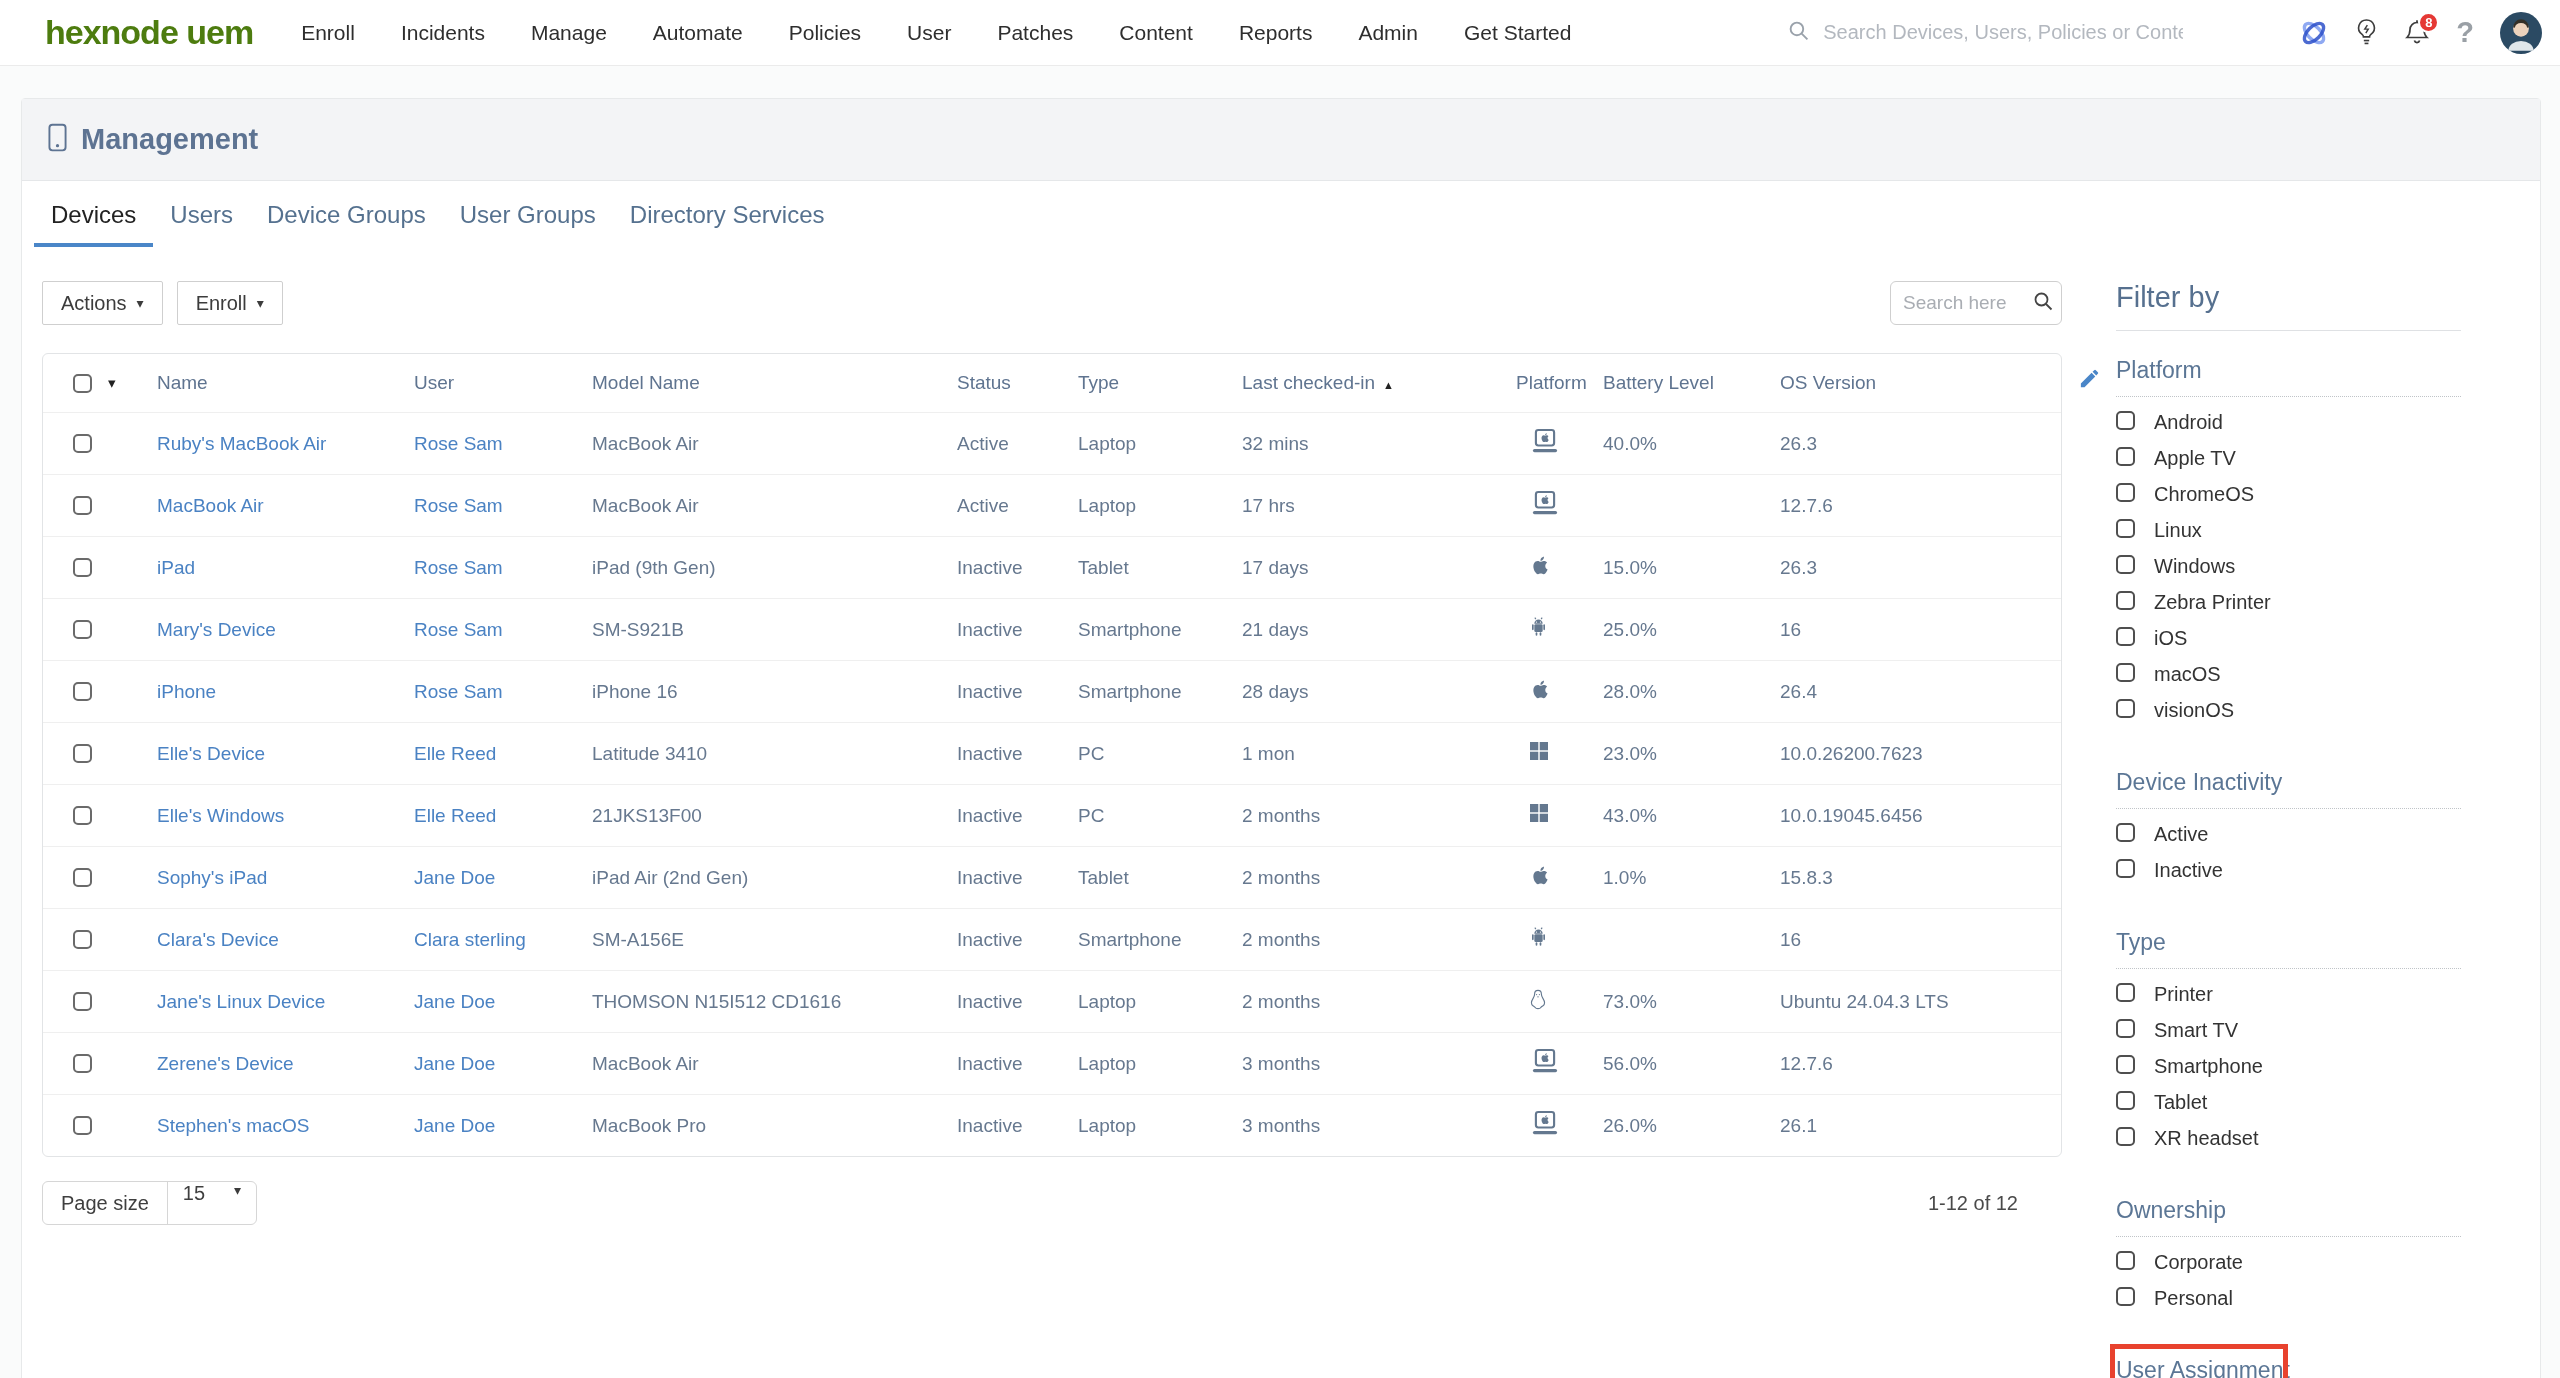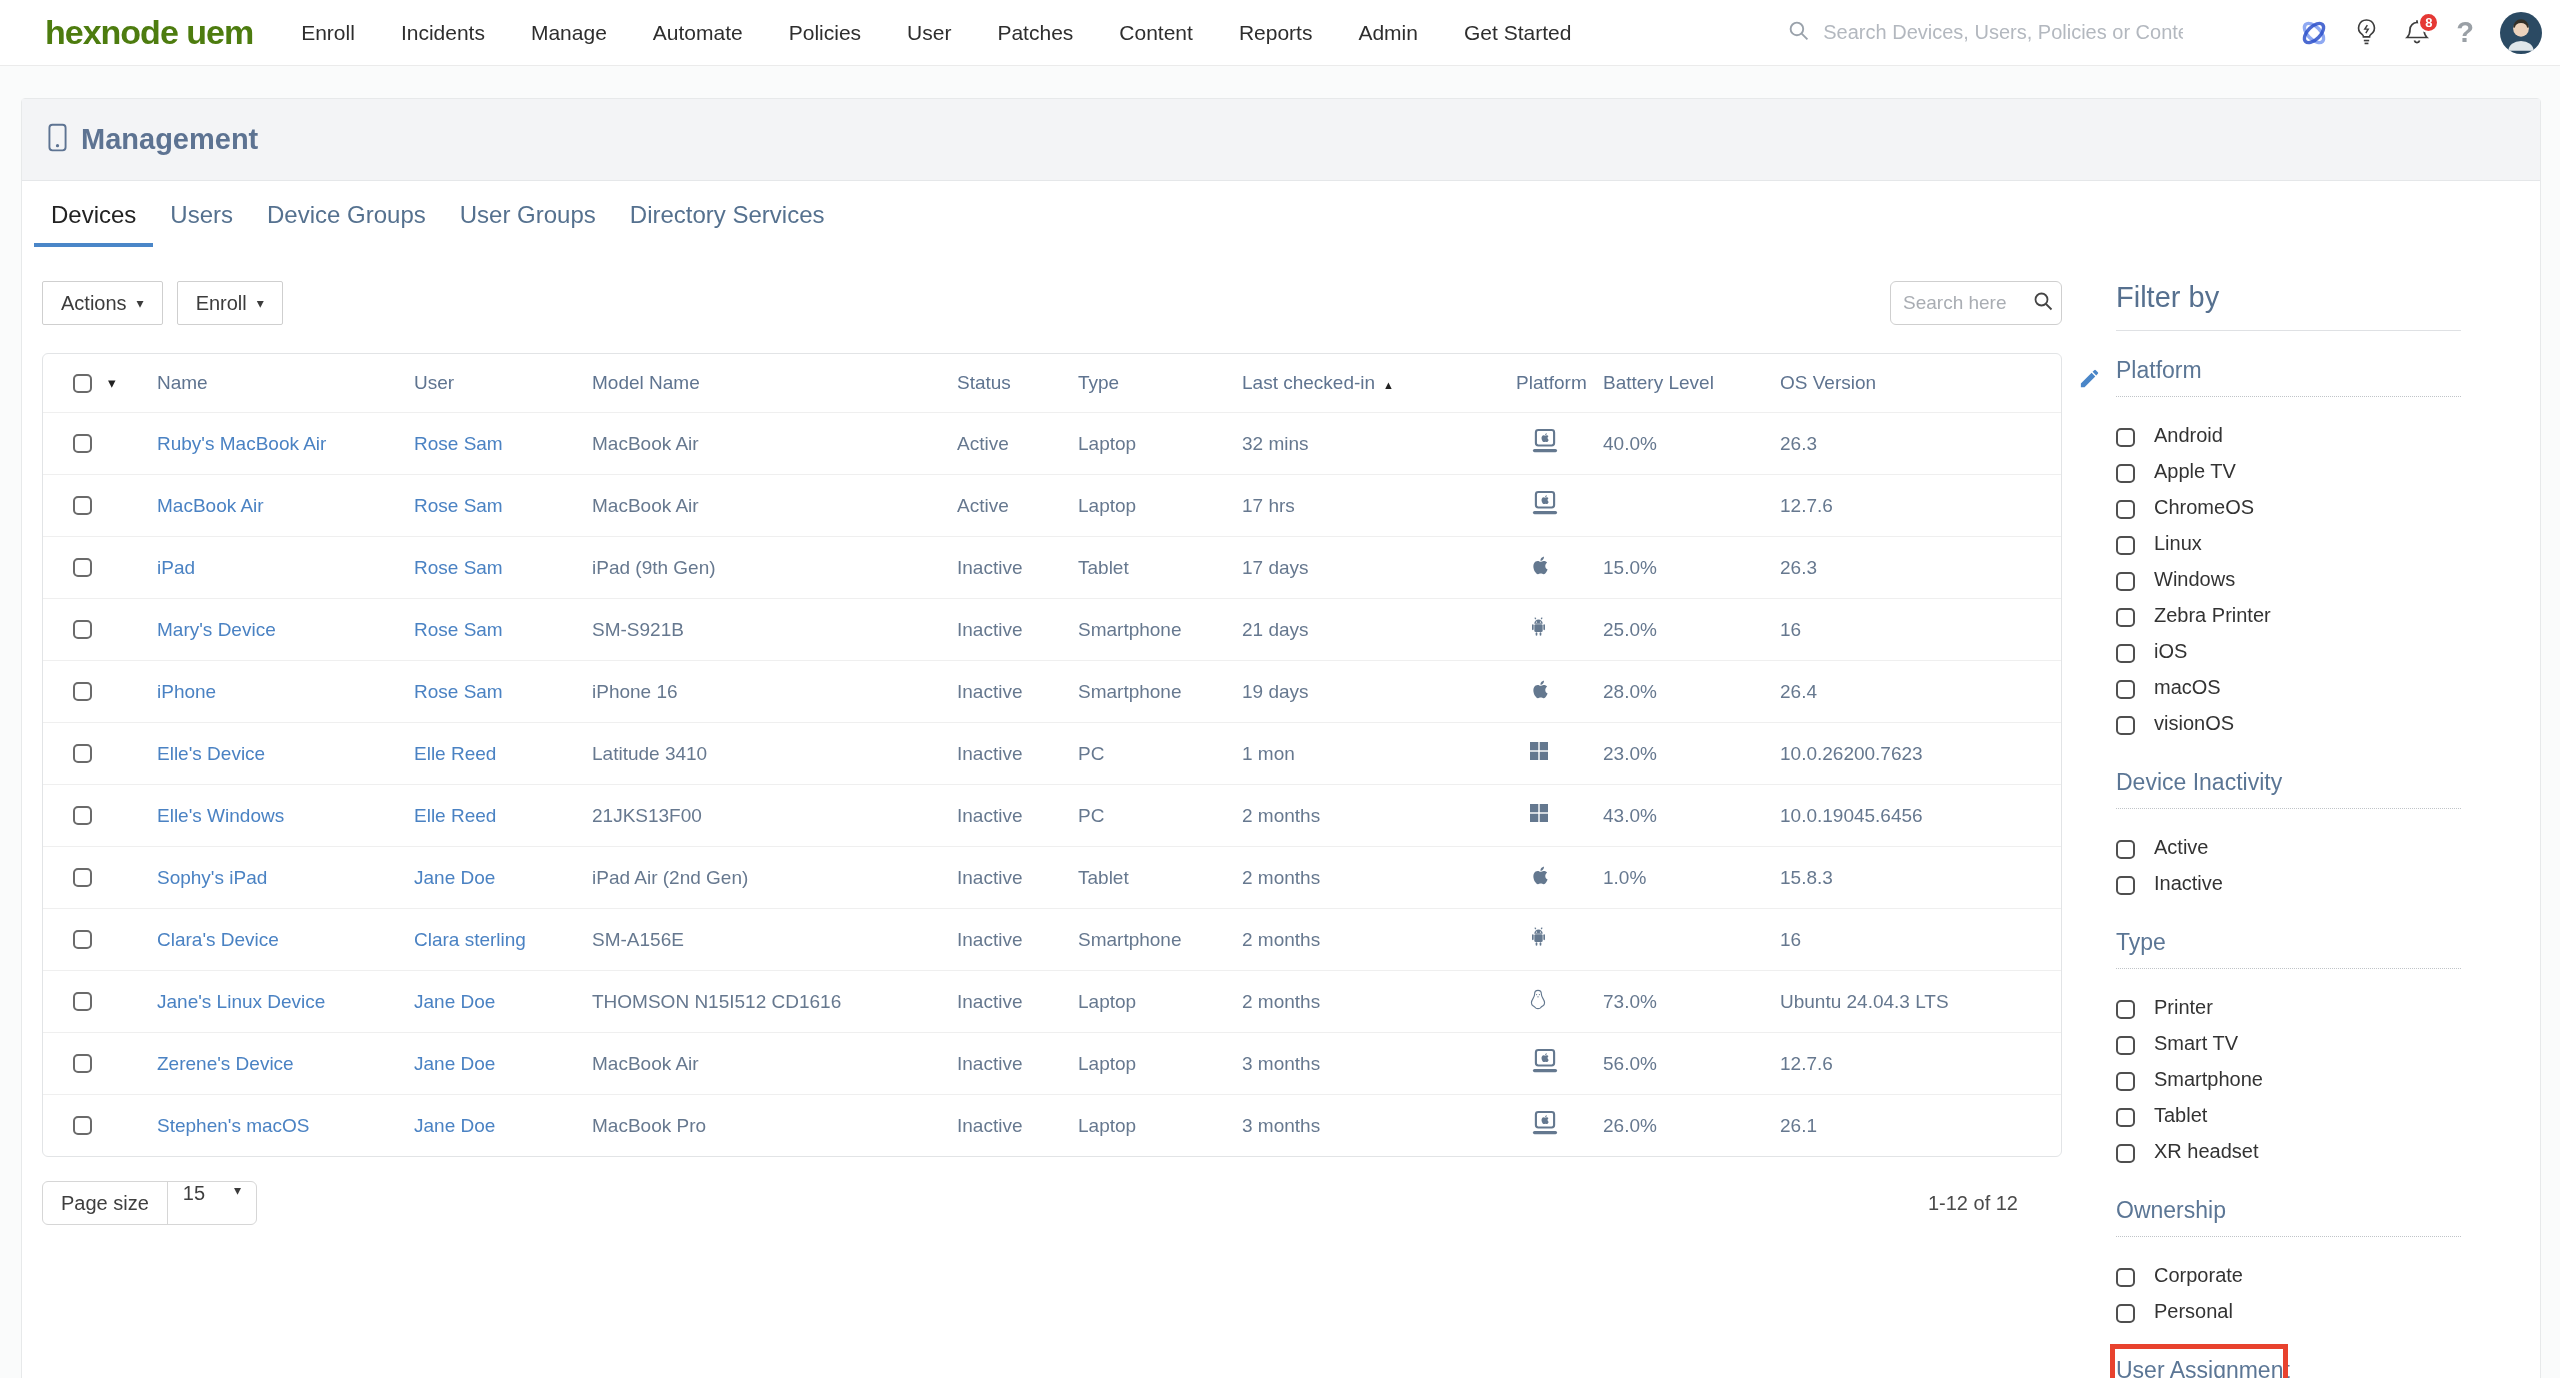--- a/index.html
+++ b/index.html
@@ -68,21 +68,21 @@
   .range { margin-left:auto; font-size:20px; color:#4a4a4a; }
 
   
   .filters { width:345px; margin-left:54px; position:relative; padding-bottom:36px; flex:none; }
   .pencil { position:absolute; left:-38px; top:86px; }
   .f-title { font-size:29px; color:#56708f; }
   .f-title-divider { border-bottom:1px solid #dfe1e4; margin:16px 0 26px; }
   .fsection { margin-bottom:34px; }
   .fheading { font-size:23px; color:#5b7695; }
   .fdotted { border-bottom:1px dotted #c0c4c8; margin:12px 0 14px; }
-  .fopt { display:flex; align-items:flex-end; height:36px; }
+  .fopt { display:flex; align-items:flex-start; height:36px; }
   .fcb { width:19px; height:19px; border:2px solid #4f4f4f; border-radius:5px; background:#fff; margin-right:19px; flex:none; }
   .fopt-label { font-size:20px; color:#333; }
   .fsection.highlight { position:relative; }
   .fsection.highlight::after { content:""; position:absolute; left:-6px; top:-13px; width:168px;
       height:calc(100% + 18px); border:5px solid #e8422e; pointer-events:none; }
 </style>
 </head>
 <body>
 
 <header class="topnav" data-interactable="false">
@@ -294,21 +294,21 @@
             </div>
             <div class="tr" data-interactable="true">
               <div class="td-check" data-interactable="false">
                 <span class="cb" data-interactable="true"></span>
               </div>
               <div class="td" data-interactable="false"><a class="link" data-interactable="true">iPhone</a></div>
               <div class="td" data-interactable="false"><a class="link" data-interactable="true">Rose Sam</a></div>
               <div class="td" data-interactable="false"><span data-interactable="false">iPhone 16</span></div>
               <div class="td" data-interactable="false"><span data-interactable="false">Inactive</span></div>
               <div class="td" data-interactable="false"><span data-interactable="false">Smartphone</span></div>
-              <div class="td" data-interactable="false"><span data-interactable="false">19 days</span></div>
+              <div class="td" data-interactable="false"><span data-interactable="false">28 days</span></div>
               <div class="td" data-interactable="false"><span class="picon" data-interactable="false">
                   <svg viewBox="0 0 24 24" width="21" height="21" fill="#64788f">
                     <path d="M18.71 19.5c-.83 1.24-1.71 2.45-3.05 2.47-1.34.03-1.77-.79-3.29-.79-1.53 0-2 .77-3.27.82-1.31.05-2.3-1.32-3.14-2.53C4.25 17 2.94 12.45 4.7 9.39c.87-1.52 2.43-2.48 4.12-2.51 1.28-.02 2.5.87 3.29.87.78 0 2.26-1.07 3.81-.91.65.03 2.47.26 3.64 1.98-.09.06-2.17 1.28-2.15 3.81.03 3.02 2.65 4.03 2.68 4.04-.03.07-.42 1.44-1.38 2.83M13 3.5c.73-.83 1.94-1.46 2.94-1.5.13 1.17-.34 2.35-1.04 3.19-.69.85-1.83 1.51-2.95 1.42-.15-1.15.41-2.35 1.05-3.11z"></path>
                   </svg>
                 </span></div>
               <div class="td" data-interactable="false"><span data-interactable="false">28.0%</span></div>
               <div class="td" data-interactable="false"><span data-interactable="false">26.4</span></div>
             </div>
             <div class="tr" data-interactable="true">
               <div class="td-check" data-interactable="false">

